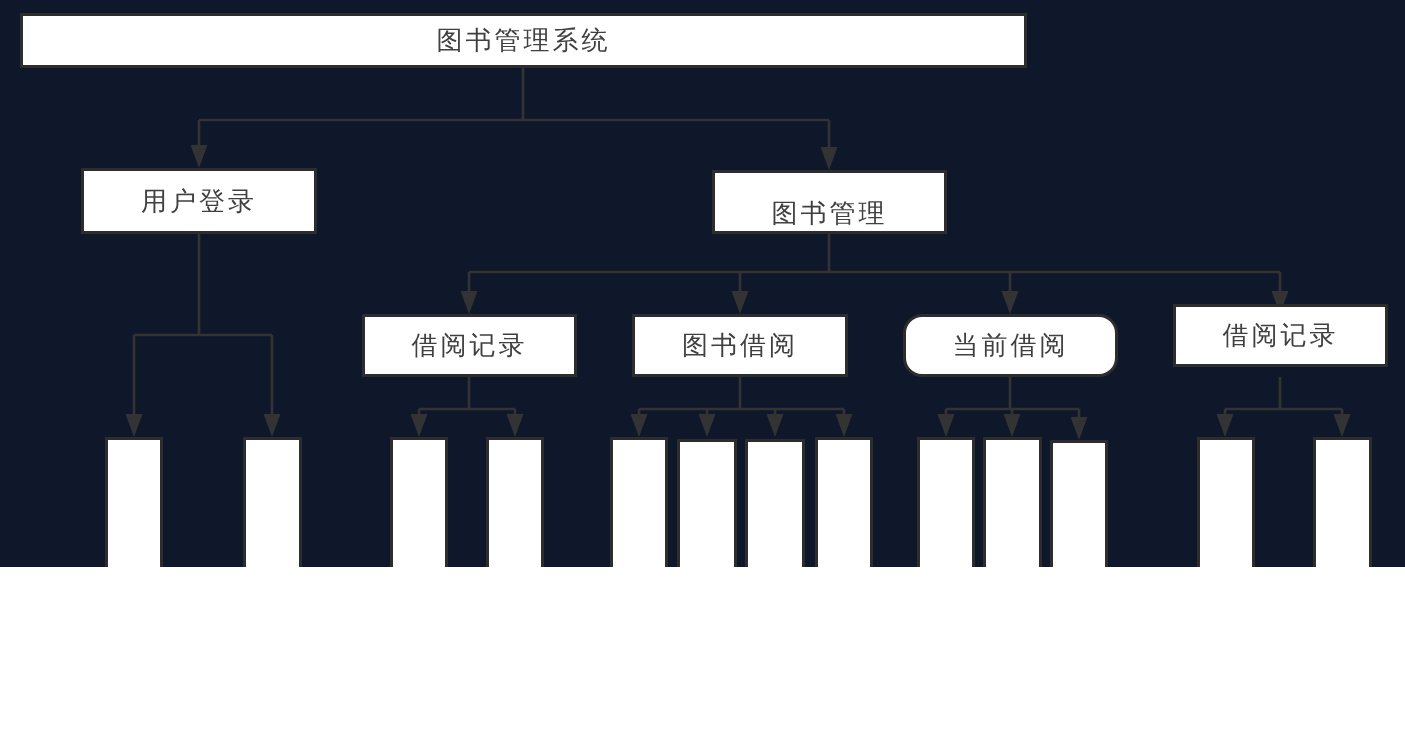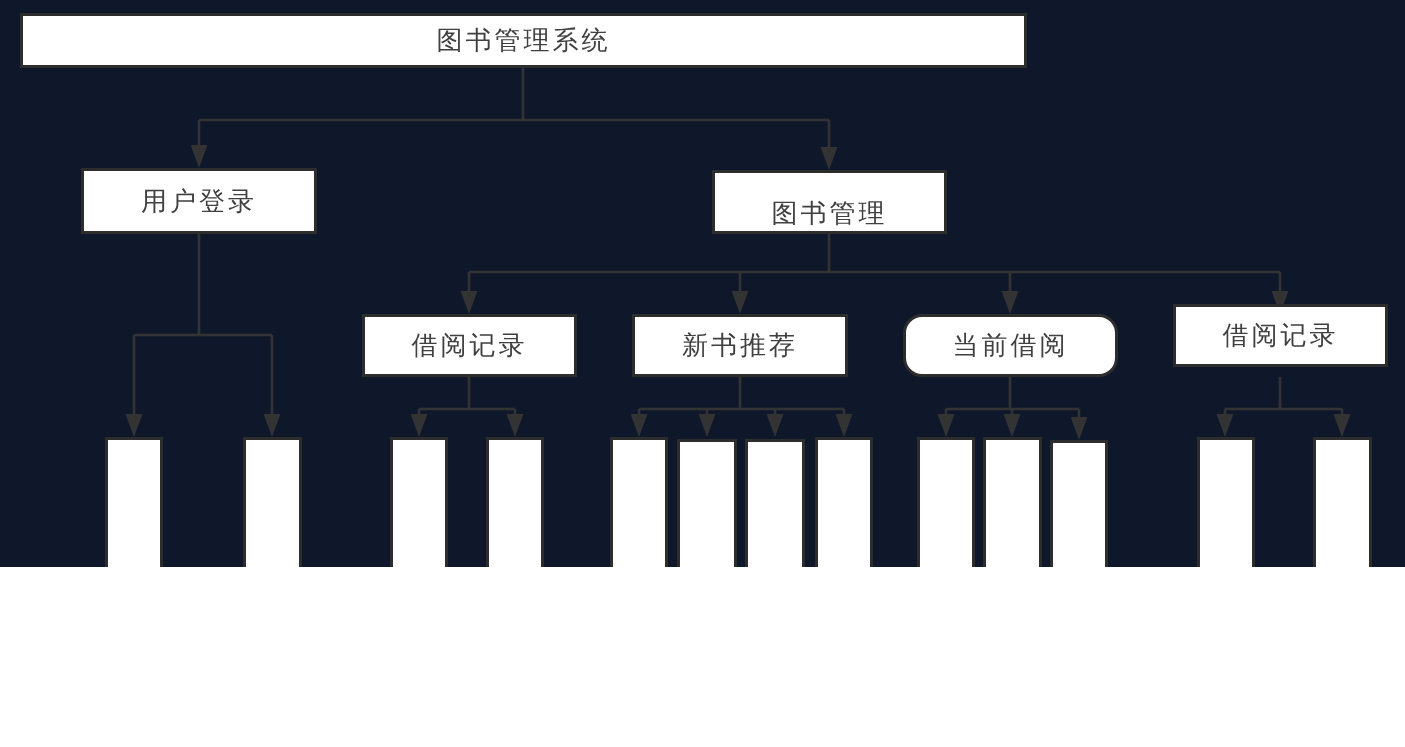--- a/index.html
+++ b/index.html
@@ -154,21 +154,21 @@
     <span>用户登录</span>
   </div>
   <div class="hbox" id="book-mgmt">
     <span>图书管理</span>
   </div>
 
   <div class="hbox" id="new-book">
     <span>借阅记录</span>
   </div>
   <div class="hbox" id="book-borrow">
-    <span>新书推荐</span>
+    <span>图书借阅</span>
   </div>
   <div class="hbox" id="current-borrow">
     <span>当前借阅</span>
   </div>
   <div class="hbox" id="borrow-record">
     <span>借阅记录</span>
   </div>
 
   <div class="vbox" id="u1">
     <span class="vtext">用户登录</span>

